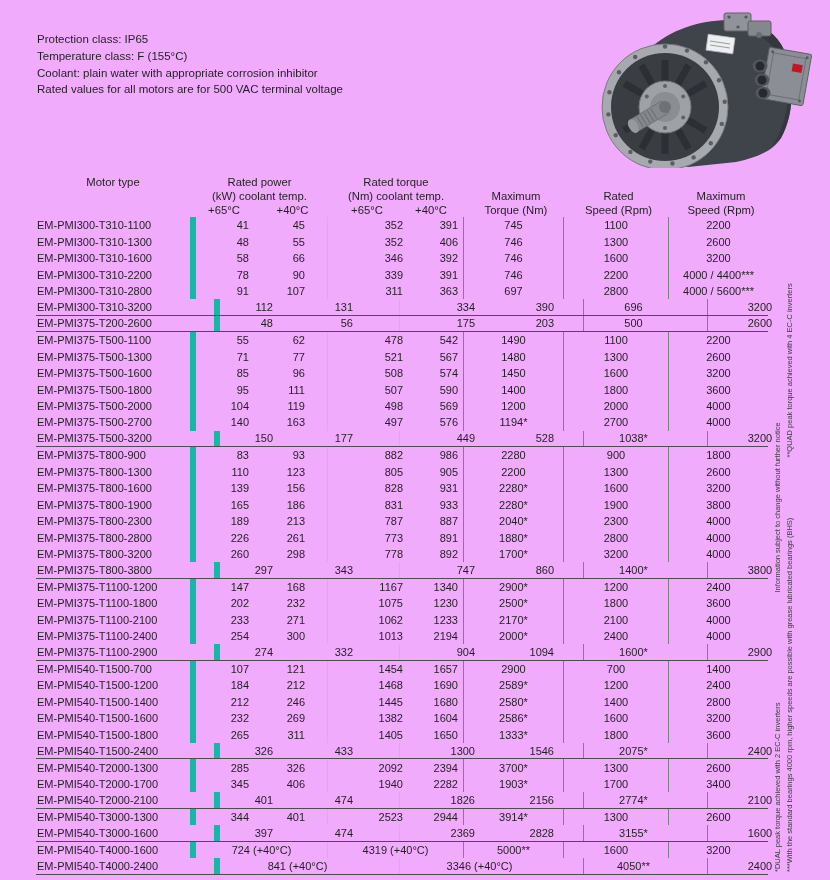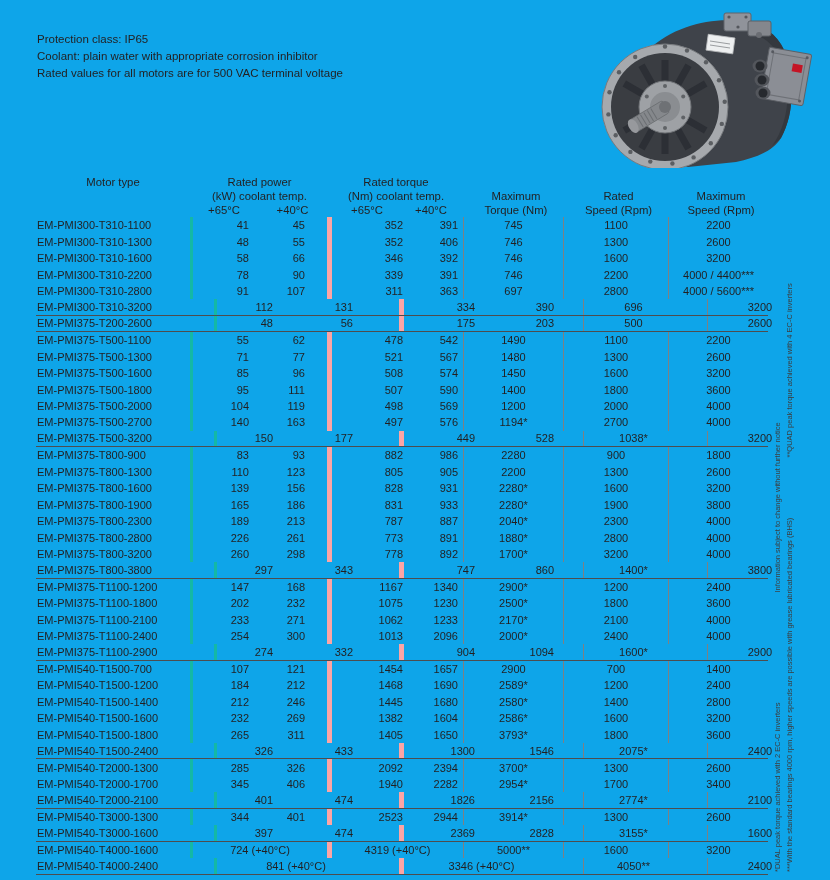--- a/index.html
+++ b/index.html
@@ -1,17 +1,17 @@
 <!DOCTYPE html>
 <html><head>
 <meta charset="utf-8">
 <style>
   html,body{margin:0;padding:0;background:#ffffff;}
   .page{
-    position:relative;width:830px;height:880px;background:#0ea5e9;overflow:hidden;
+    position:relative;width:830px;height:880px;background:#f0abfc;overflow:hidden;
     font-family:"Liberation Sans",sans-serif;color:#231f20;
   }
   
   .info{position:absolute;left:37px;top:31px;font-size:11.5px;line-height:16.8px;}
   .info div{white-space:nowrap;}
 
   
   .photo{position:absolute;left:588px;top:8px;width:235px;height:160px;}
 
   
@@ -39,23 +39,23 @@
 
   
   .tbody{position:absolute;left:36px;top:217px;width:732px;}
   .trow{
     display:grid;grid-template-columns:154px 68px 69px 80px 56px 100px 105px 100px;
     height:16.45px;box-sizing:border-box;font-size:11px;
   }
   .trow.group-end{border-bottom:1px solid #4d4d4f;gap:24px;}
   .tcell{height:100%;display:flex;align-items:center;box-sizing:border-box;white-space:nowrap;}
   .c-motor{padding-left:1px;}
-  .c-p65{border-left:3px solid #14b8a6;justify-content:flex-end;padding-right:9px;}
+  .c-p65{border-left:6px solid #14b8a6;justify-content:flex-end;padding-right:9px;}
   .c-p40{justify-content:flex-end;padding-right:22px;text-align:center;}
-  .c-t65{border-left:5px solid #fca5a5;justify-content:flex-end;padding-right:4px;}
+  .c-t65{border-left:1px solid #fca5a5;justify-content:flex-end;padding-right:4px;}
   .c-t40{justify-content:flex-end;padding-right:5px;}
   .c-maxt{border-left:1px solid #7e8083;justify-content:center;}
   .c-rspd{border-left:1px solid #7e8083;justify-content:center;}
   .c-mspd{border-left:1px solid #7e8083;justify-content:center;}
   .span2{grid-column:span 2;justify-content:center !important;padding-right:0 !important;}
 
   
   .vnote{
     position:absolute;top:872px;transform-origin:0 0;transform:rotate(-90deg);
     white-space:nowrap;font-size:7.5px;color:#3c3c3e;
@@ -65,20 +65,21 @@
   .gap-a{margin-left:58px;}
   .gap-b{margin-left:108px;}
 </style>
 </head>
 <body>
 
 <div class="page">
 
   <div class="info">
     <div>Protection class: IP65</div>
+    <div>Temperature class: F (155°C)</div>
     <div>Coolant: plain water with appropriate corrosion inhibitor</div>
     <div>Rated values for all motors are for 500 VAC terminal voltage</div>
   </div>
 
   <svg class="photo" viewBox="0 0 235 160" aria-hidden="true">
 
     <path d="M 60 42 C 92 12 142 6 172 18 C 190 26 199 42 202 62 C 206 88 203 112 193 130 C 185 143 168 150 148 154 L 100 159 L 68 152 Z" fill="#3f434a"></path>
     <path d="M 150 20 C 178 26 196 44 199 70 C 202 98 196 122 184 138 L 193 130 C 203 112 206 88 202 62 C 199 42 190 26 172 18 Z" fill="#34383e"></path>
 
     <rect x="136" y="5" width="27" height="18" rx="2" fill="#90939a" stroke="#61646a" stroke-width="1"></rect>
@@ -432,21 +433,21 @@
         <div class="tcell c-t40">1233</div>
         <div class="tcell c-maxt">2170*</div>
         <div class="tcell c-rspd">2100</div>
         <div class="tcell c-mspd">4000</div>
       </div>
       <div class="trow">
         <div class="tcell c-motor">EM-PMI375-T1100-2400</div>
         <div class="tcell c-p65">254</div>
         <div class="tcell c-p40">300</div>
         <div class="tcell c-t65">1013</div>
-        <div class="tcell c-t40">2096</div>
+        <div class="tcell c-t40">2194</div>
         <div class="tcell c-maxt">2000*</div>
         <div class="tcell c-rspd">2400</div>
         <div class="tcell c-mspd">4000</div>
       </div>
       <div class="trow group-end">
         <div class="tcell c-motor">EM-PMI375-T1100-2900</div>
         <div class="tcell c-p65">274</div>
         <div class="tcell c-p40">332</div>
         <div class="tcell c-t65">904</div>
         <div class="tcell c-t40">1094</div>
@@ -493,21 +494,21 @@
         <div class="tcell c-maxt">2586*</div>
         <div class="tcell c-rspd">1600</div>
         <div class="tcell c-mspd">3200</div>
       </div>
       <div class="trow">
         <div class="tcell c-motor">EM-PMI540-T1500-1800</div>
         <div class="tcell c-p65">265</div>
         <div class="tcell c-p40">311</div>
         <div class="tcell c-t65">1405</div>
         <div class="tcell c-t40">1650</div>
-        <div class="tcell c-maxt">3793*</div>
+        <div class="tcell c-maxt">1333*</div>
         <div class="tcell c-rspd">1800</div>
         <div class="tcell c-mspd">3600</div>
       </div>
       <div class="trow group-end">
         <div class="tcell c-motor">EM-PMI540-T1500-2400</div>
         <div class="tcell c-p65">326</div>
         <div class="tcell c-p40">433</div>
         <div class="tcell c-t65">1300</div>
         <div class="tcell c-t40">1546</div>
         <div class="tcell c-maxt">2075*</div>
@@ -523,21 +524,21 @@
         <div class="tcell c-maxt">3700*</div>
         <div class="tcell c-rspd">1300</div>
         <div class="tcell c-mspd">2600</div>
       </div>
       <div class="trow">
         <div class="tcell c-motor">EM-PMI540-T2000-1700</div>
         <div class="tcell c-p65">345</div>
         <div class="tcell c-p40">406</div>
         <div class="tcell c-t65">1940</div>
         <div class="tcell c-t40">2282</div>
-        <div class="tcell c-maxt">2954*</div>
+        <div class="tcell c-maxt">1903*</div>
         <div class="tcell c-rspd">1700</div>
         <div class="tcell c-mspd">3400</div>
       </div>
       <div class="trow group-end">
         <div class="tcell c-motor">EM-PMI540-T2000-2100</div>
         <div class="tcell c-p65">401</div>
         <div class="tcell c-p40">474</div>
         <div class="tcell c-t65">1826</div>
         <div class="tcell c-t40">2156</div>
         <div class="tcell c-maxt">2774*</div>

